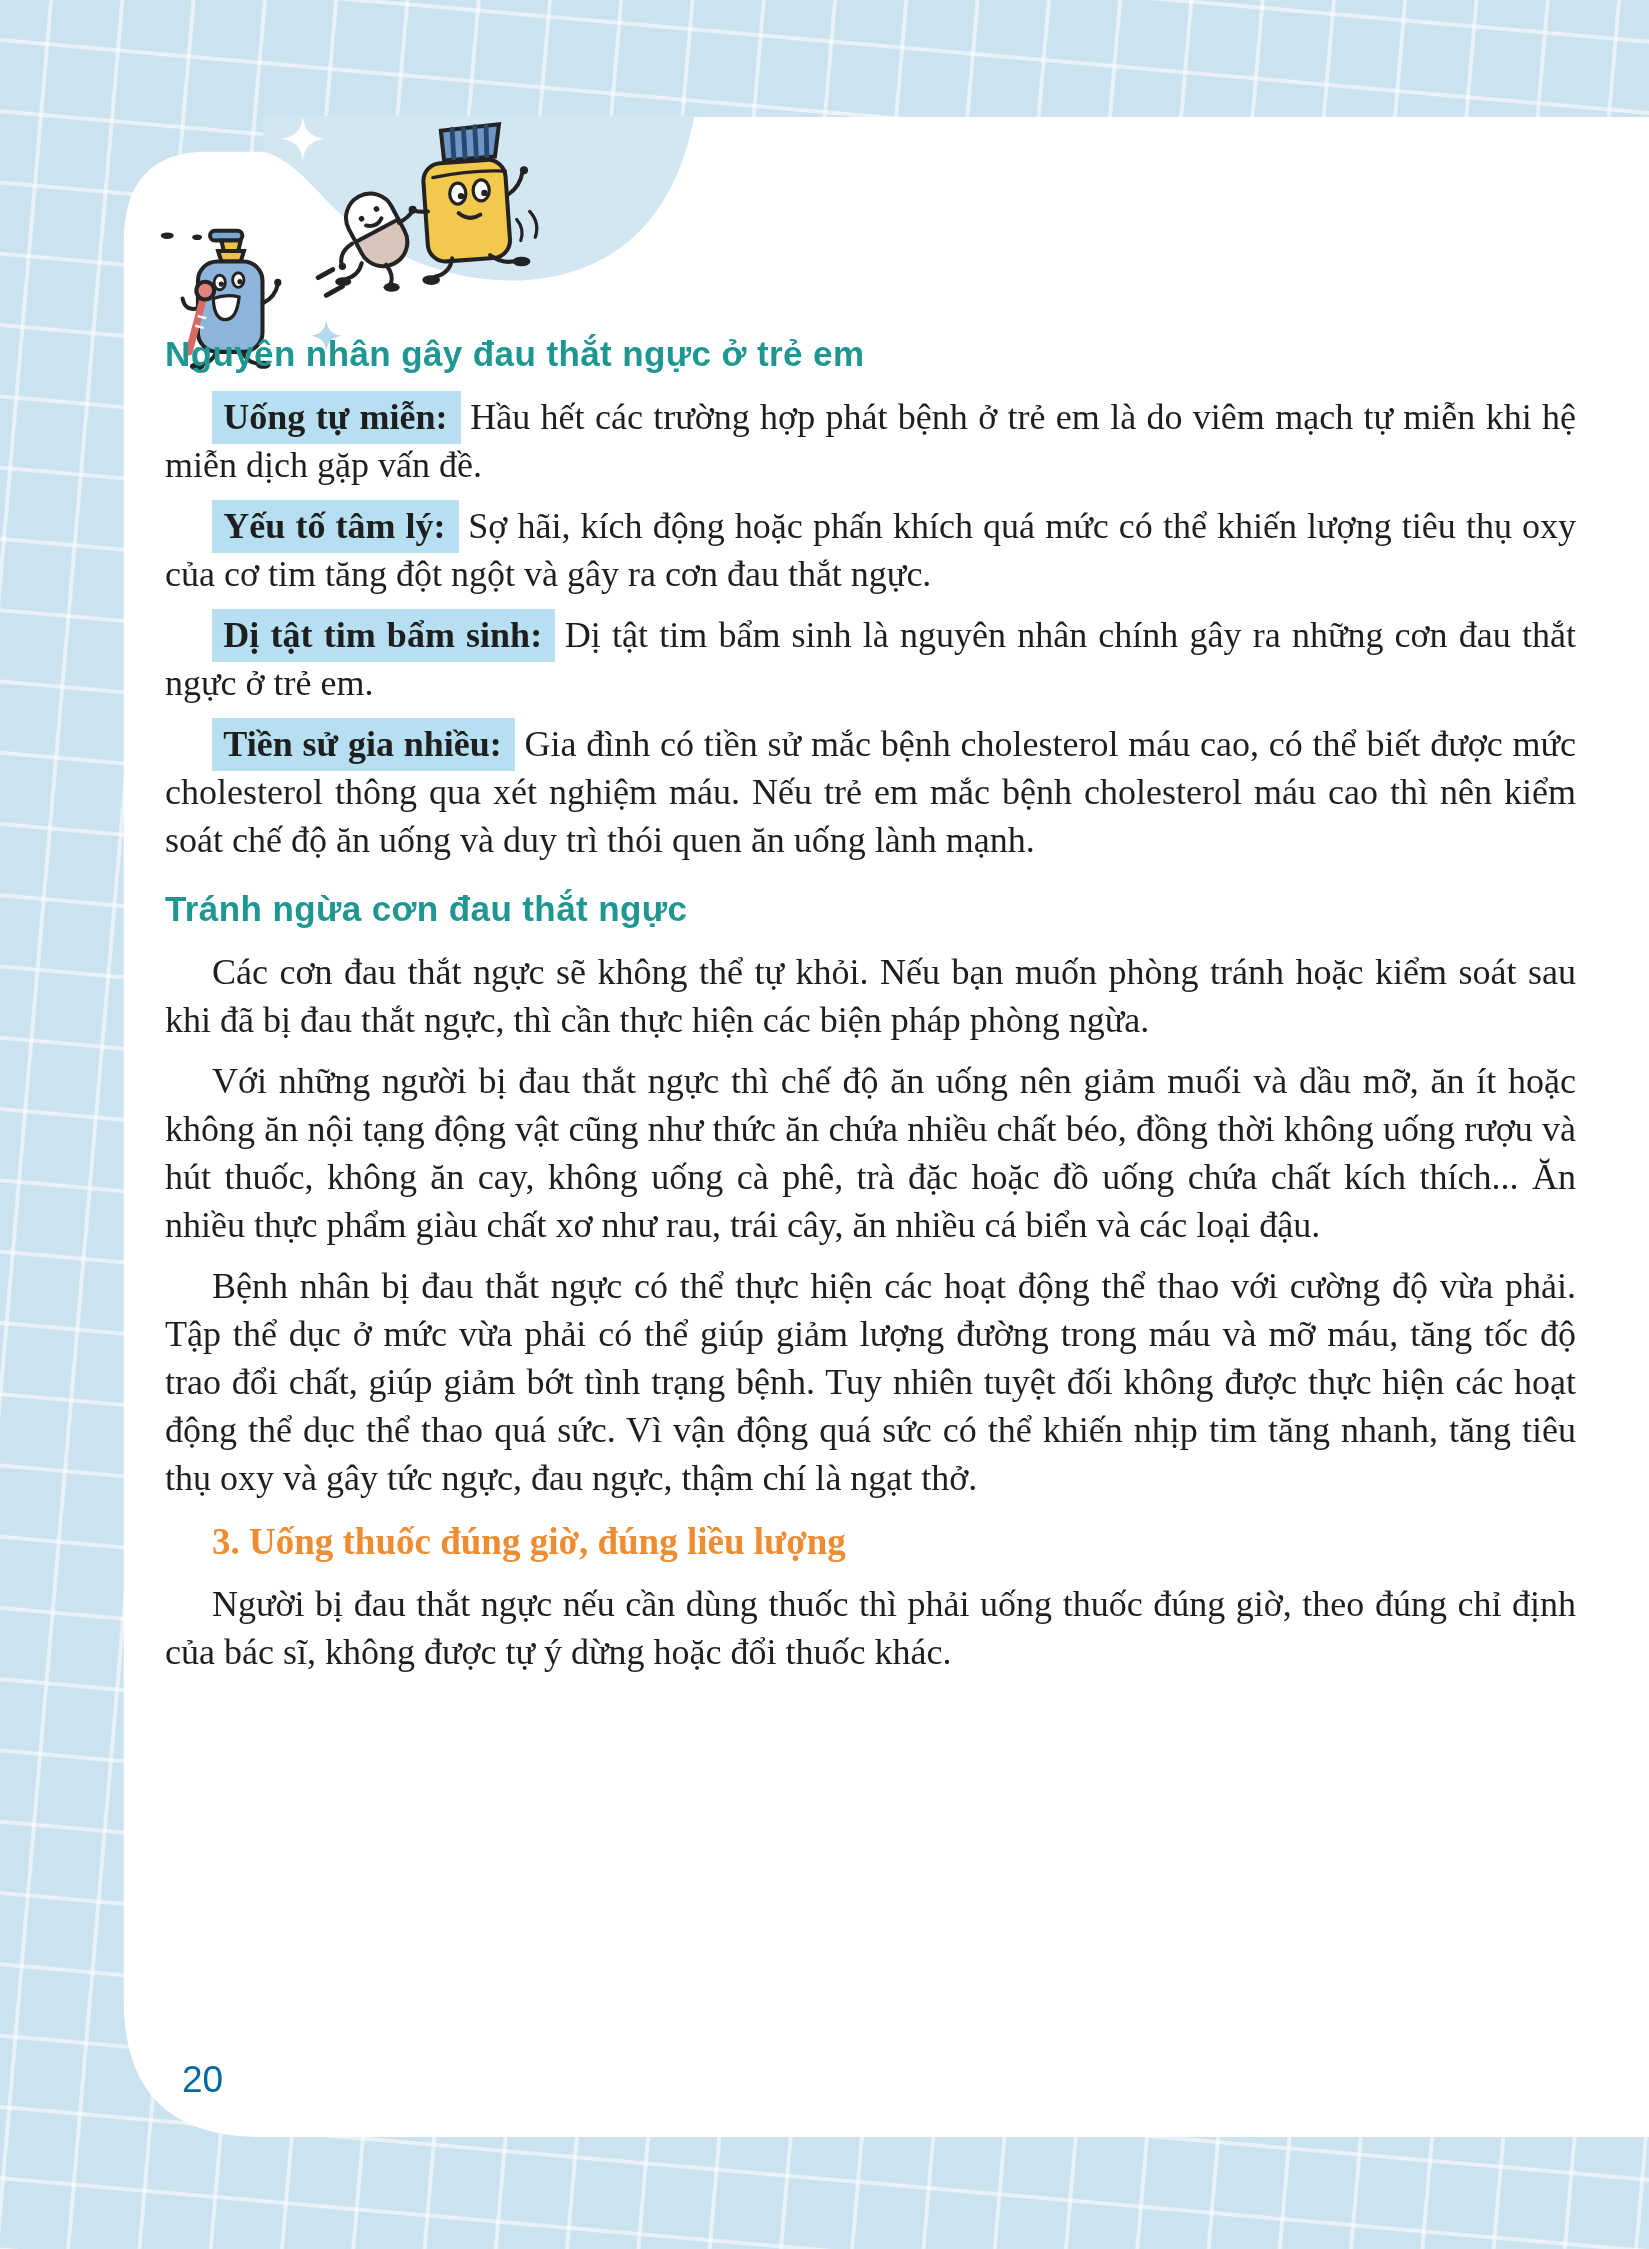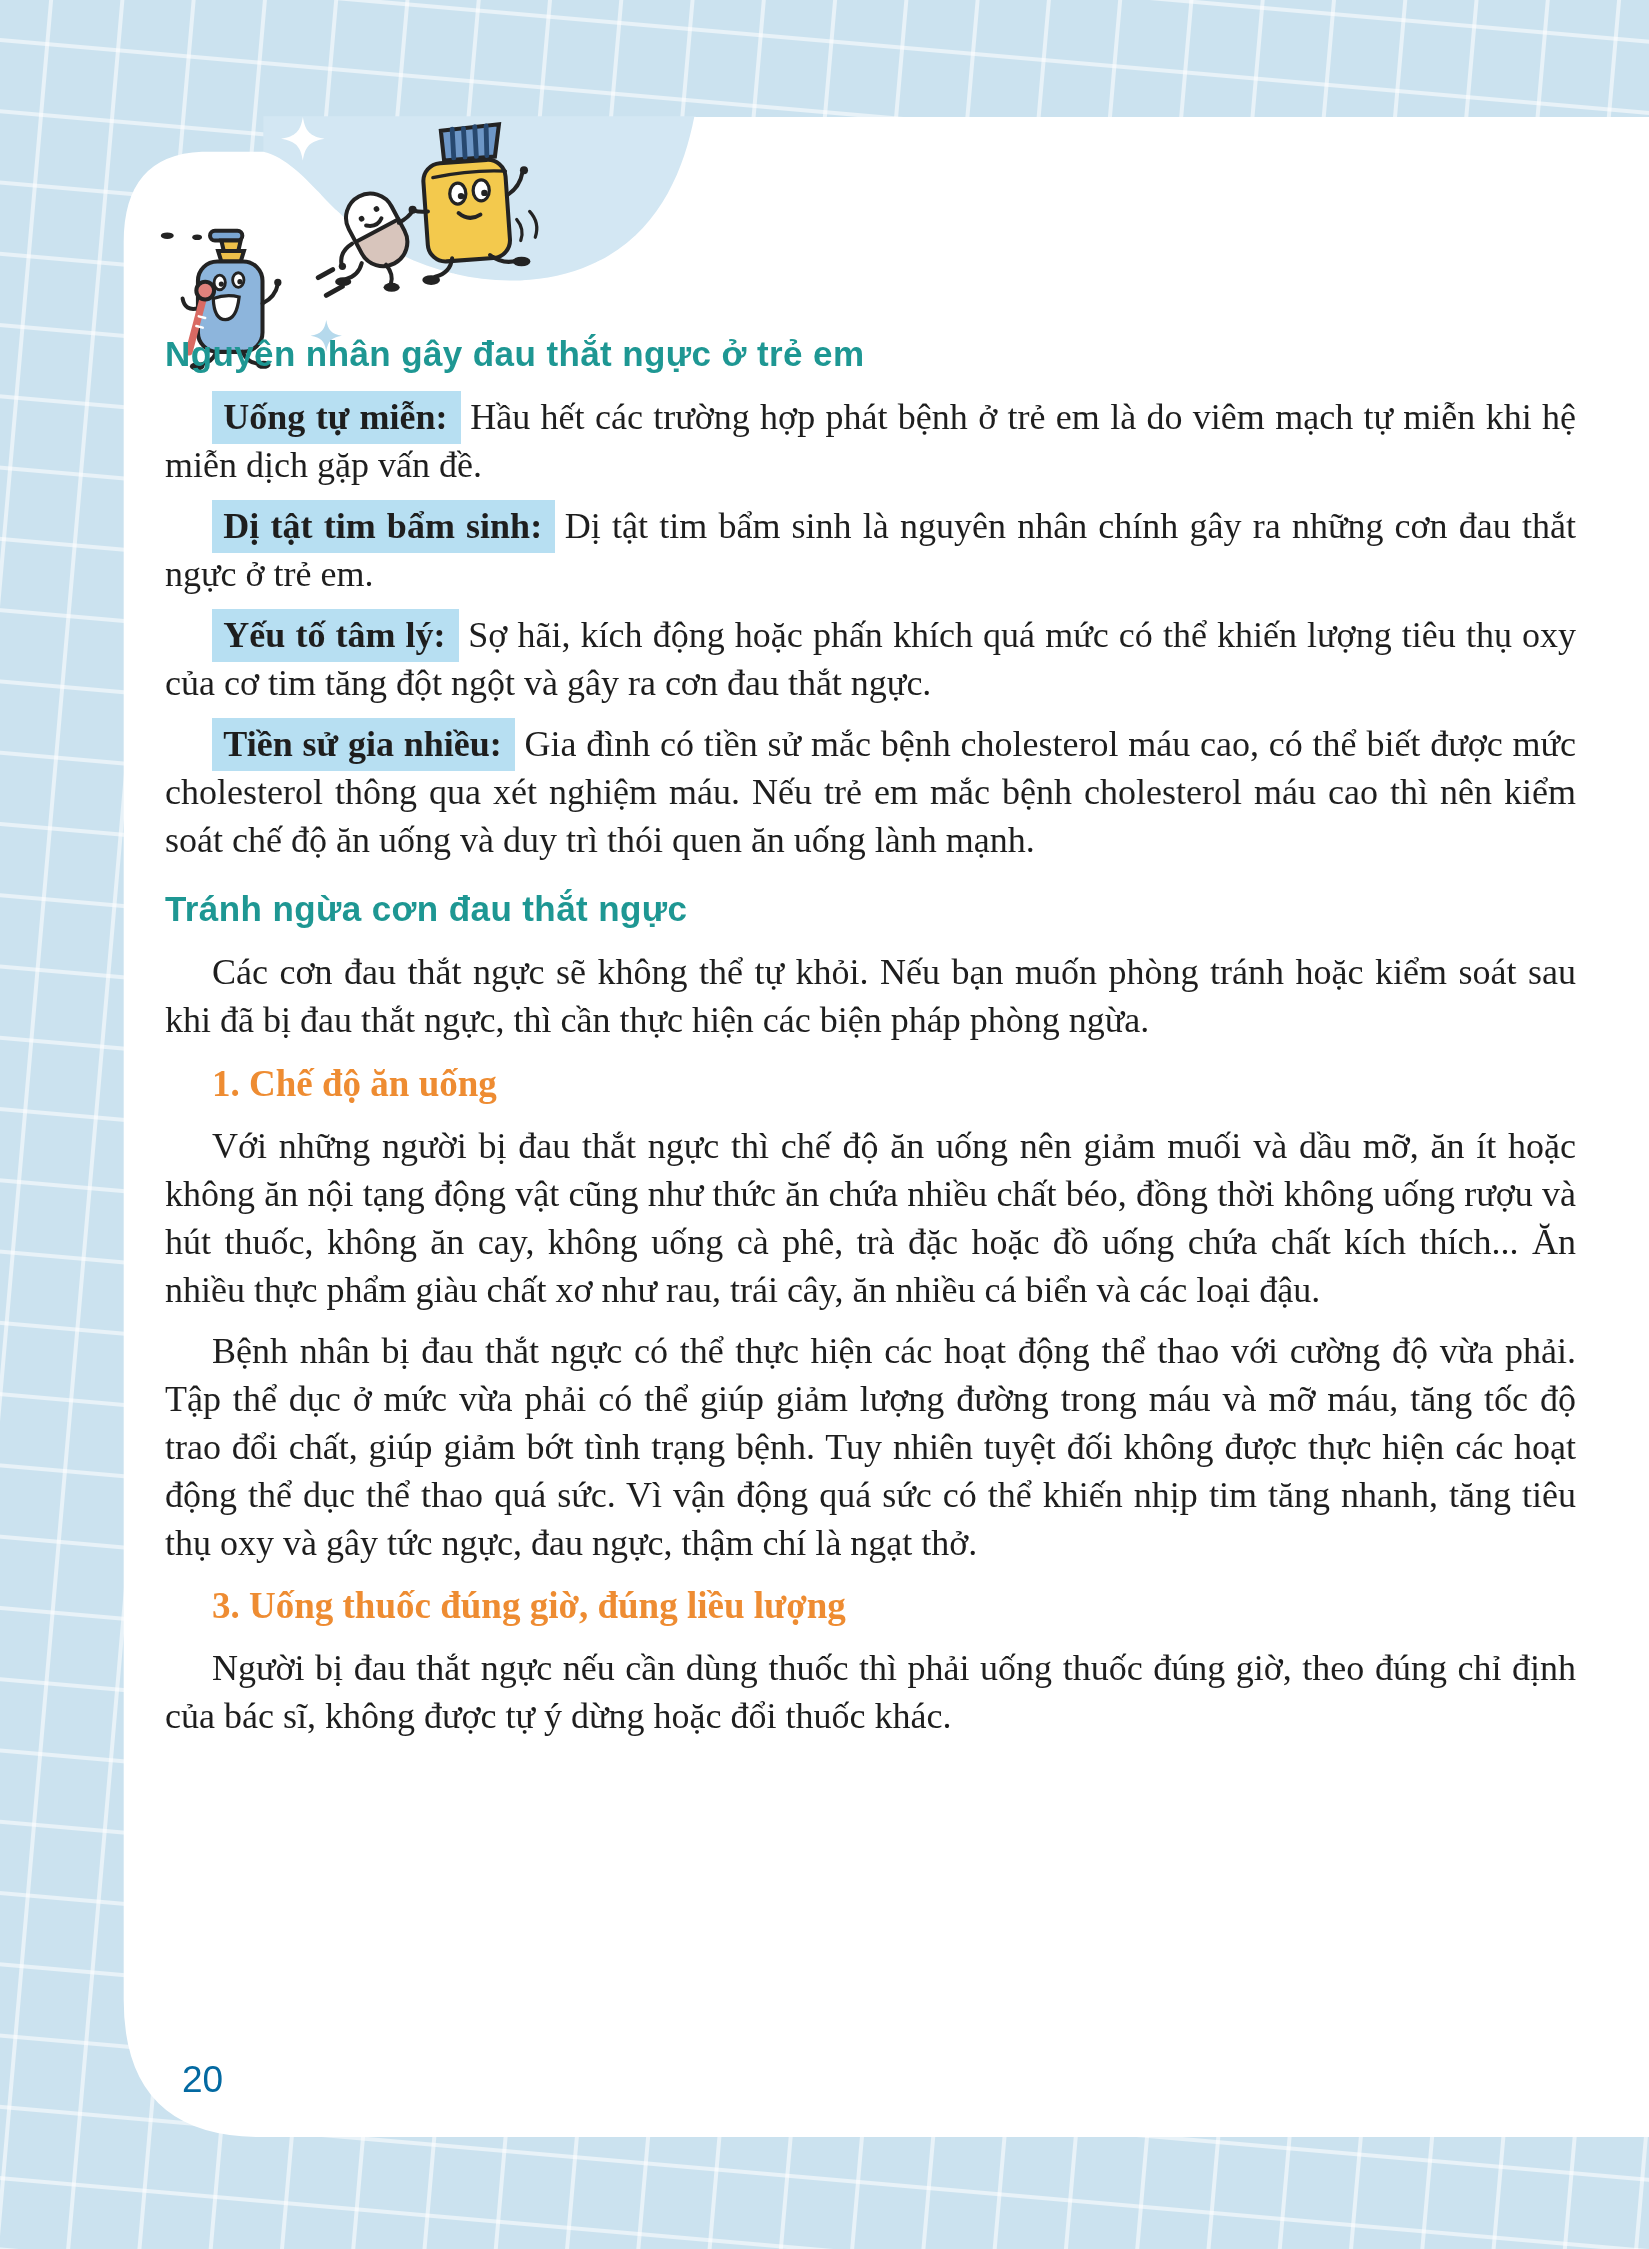--- a/index.html
+++ b/index.html
@@ -164,31 +164,30 @@
     <path d="M 656,262 q 13,14 7,32" stroke-width="4"></path>
   </g>
 </svg>
 
 <div class="content">
 
   <h2 class="teal first">Nguyên nhân gây đau thắt ngực ở trẻ em</h2>
 
   <p><span class="hl">Uống tự miễn:</span><span>Hầu hết các trường hợp phát bệnh ở trẻ em là do viêm mạch tự miễn khi hệ miễn dịch gặp vấn đề.</span></p>
 
+  <p><span class="hl">Yếu tố tâm lý:</span><span>Sợ hãi, kích động hoặc phấn khích quá mức có thể khiến lượng tiêu thụ oxy của cơ tim tăng đột ngột và gây ra cơn đau thắt ngực.</span></p>
+
   <p><span class="hl">Dị tật tim bẩm sinh:</span><span>Dị tật tim bẩm sinh là nguyên nhân chính gây ra những cơn đau thắt ngực ở trẻ em.</span></p>
-
-  <p><span class="hl">Yếu tố tâm lý:</span><span>Sợ hãi, kích động hoặc phấn khích quá mức có thể khiến lượng tiêu thụ oxy của cơ tim tăng đột ngột và gây ra cơn đau thắt ngực.</span></p>
 
   <p><span class="hl">Tiền sử gia nhiều:</span><span>Gia đình có tiền sử mắc bệnh cholesterol máu cao, có thể biết được mức cholesterol thông qua xét nghiệm máu. Nếu trẻ em mắc bệnh cholesterol máu cao thì nên kiểm soát chế độ ăn uống và duy trì thói quen ăn uống lành mạnh.</span></p>
 
   <h2 class="teal">Tránh ngừa cơn đau thắt ngực</h2>
 
   <p>Các cơn đau thắt ngực sẽ không thể tự khỏi. Nếu bạn muốn phòng tránh hoặc kiểm soát sau khi đã bị đau thắt ngực, thì cần thực hiện các biện pháp phòng ngừa.</p>
 
-  <h3 class="orange">1. Chế độ ăn uống</h3>
   <p>Với những người bị đau thắt ngực thì chế độ ăn uống nên giảm muối và dầu mỡ, ăn ít hoặc không ăn nội tạng động vật cũng như thức ăn chứa nhiều chất béo, đồng thời không uống rượu và hút thuốc, không ăn cay, không uống cà phê, trà đặc hoặc đồ uống chứa chất kích thích... Ăn nhiều thực phẩm giàu chất xơ như rau, trái cây, ăn nhiều cá biển và các loại đậu.</p>
 
   <p>Bệnh nhân bị đau thắt ngực có thể thực hiện các hoạt động thể thao với cường độ vừa phải. Tập thể dục ở mức vừa phải có thể giúp giảm lượng đường trong máu và mỡ máu, tăng tốc độ trao đổi chất, giúp giảm bớt tình trạng bệnh. Tuy nhiên tuyệt đối không được thực hiện các hoạt động thể dục thể thao quá sức. Vì vận động quá sức có thể khiến nhịp tim tăng nhanh, tăng tiêu thụ oxy và gây tức ngực, đau ngực, thậm chí là ngạt thở.</p>
 
   <h3 class="orange">3. Uống thuốc đúng giờ, đúng liều lượng</h3>
   <p>Người bị đau thắt ngực nếu cần dùng thuốc thì phải uống thuốc đúng giờ, theo đúng chỉ định của bác sĩ, không được tự ý dừng hoặc đổi thuốc khác.</p>
 
 </div>
 
 <div class="page-num">20</div>

